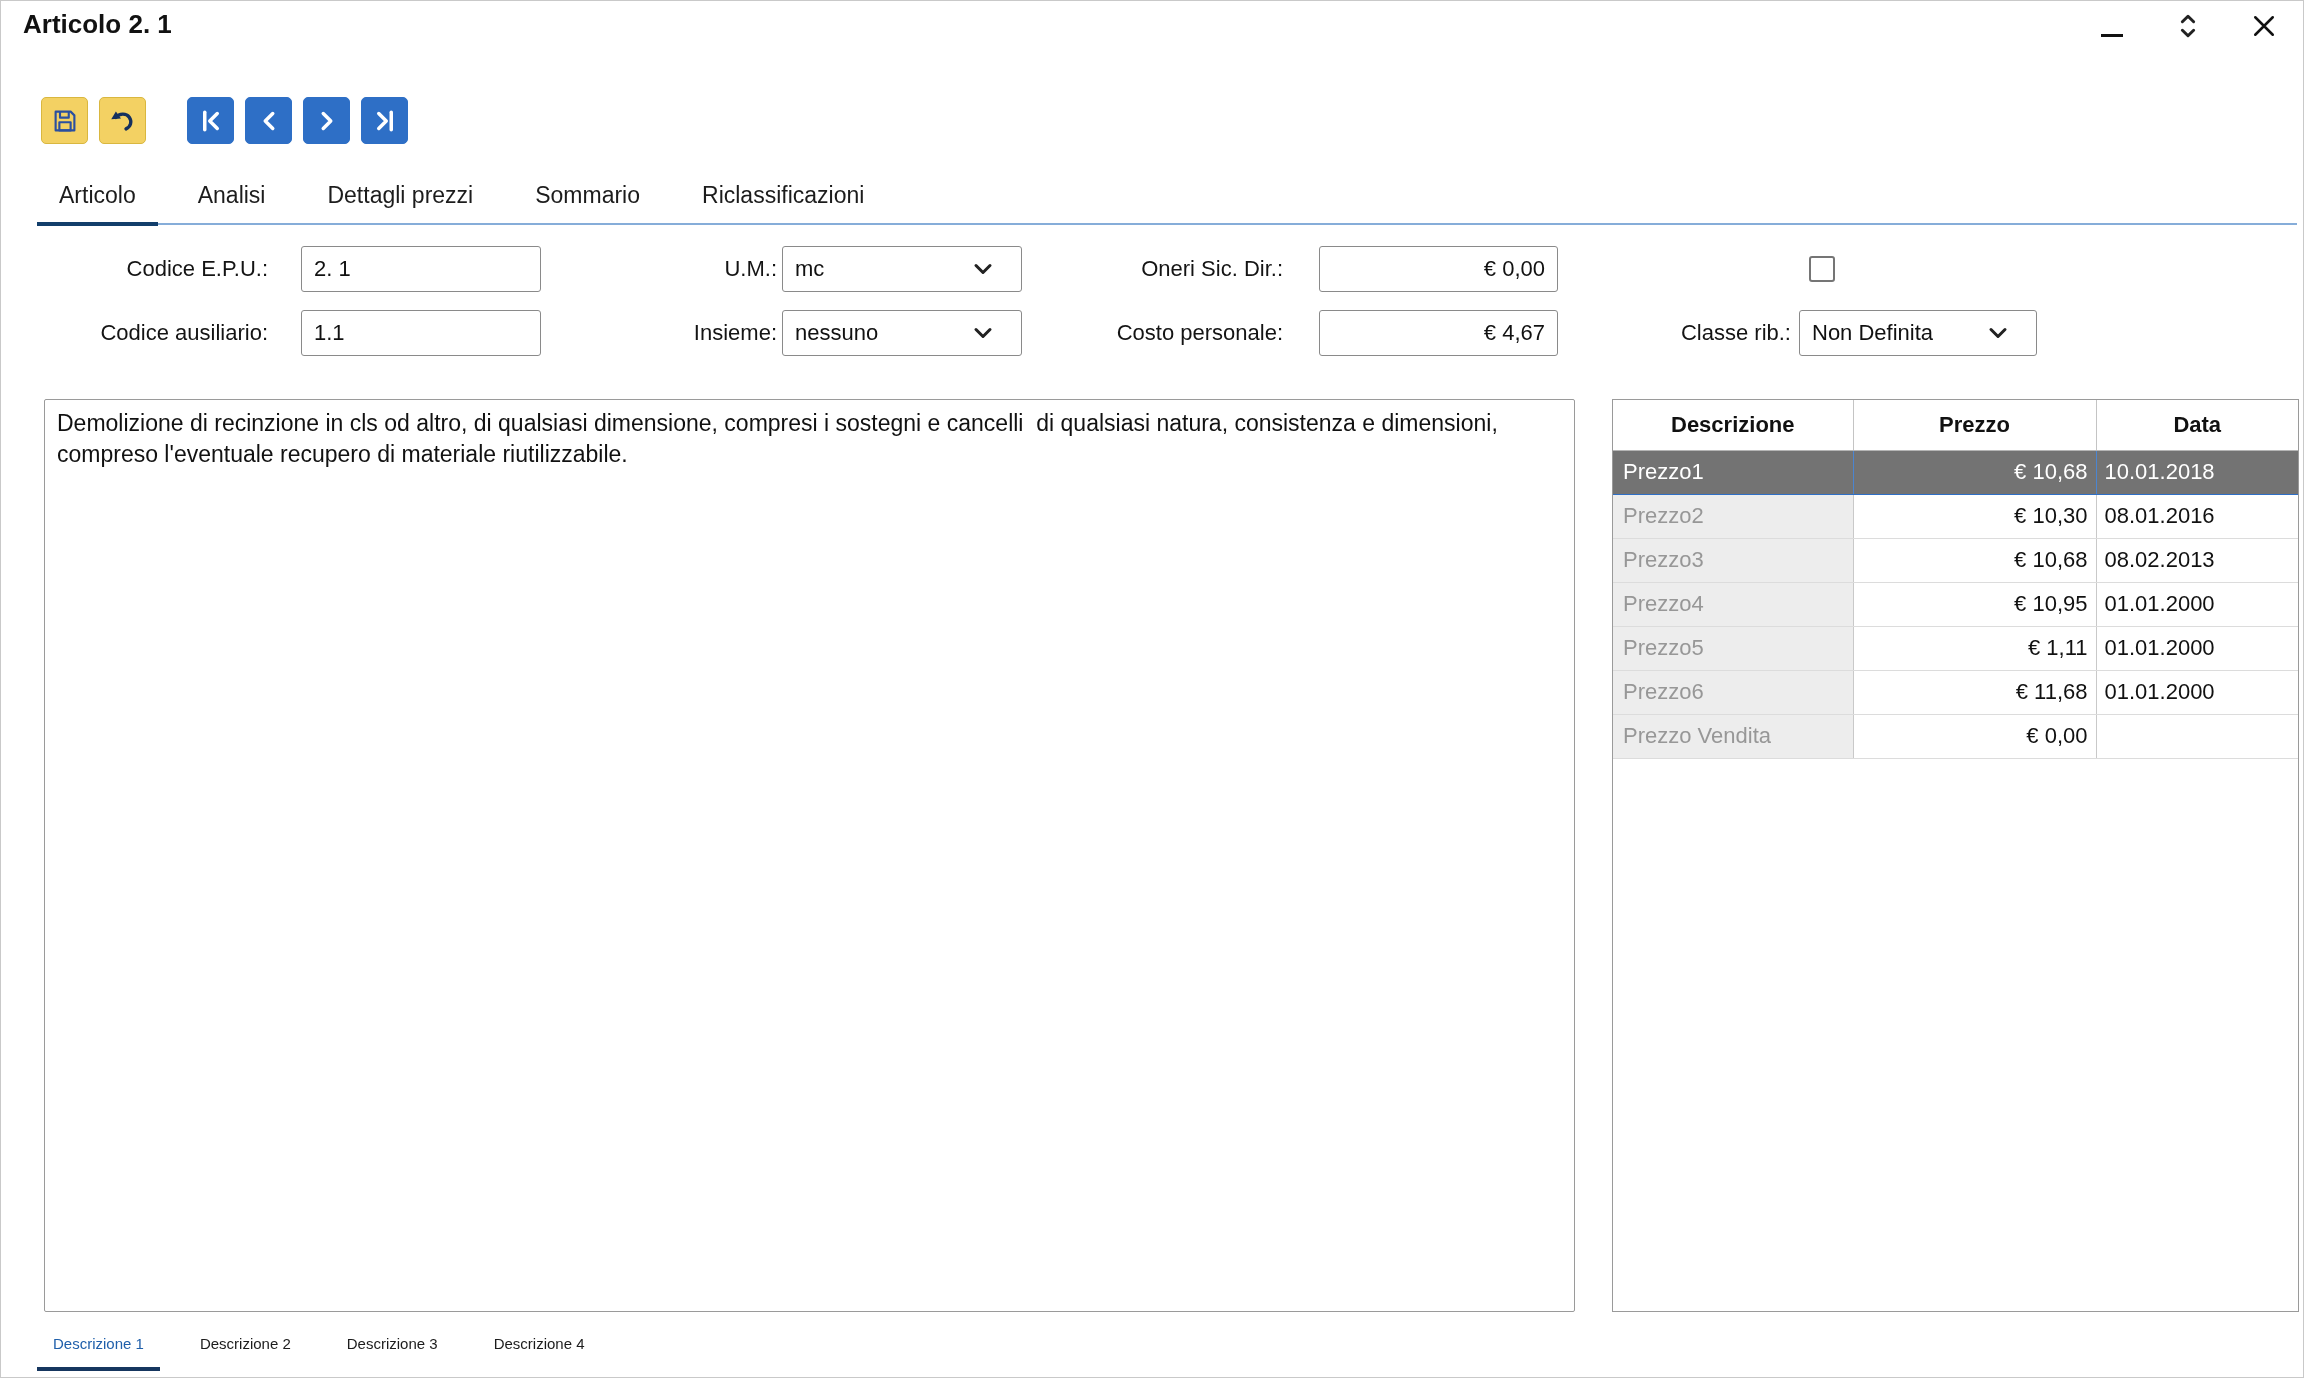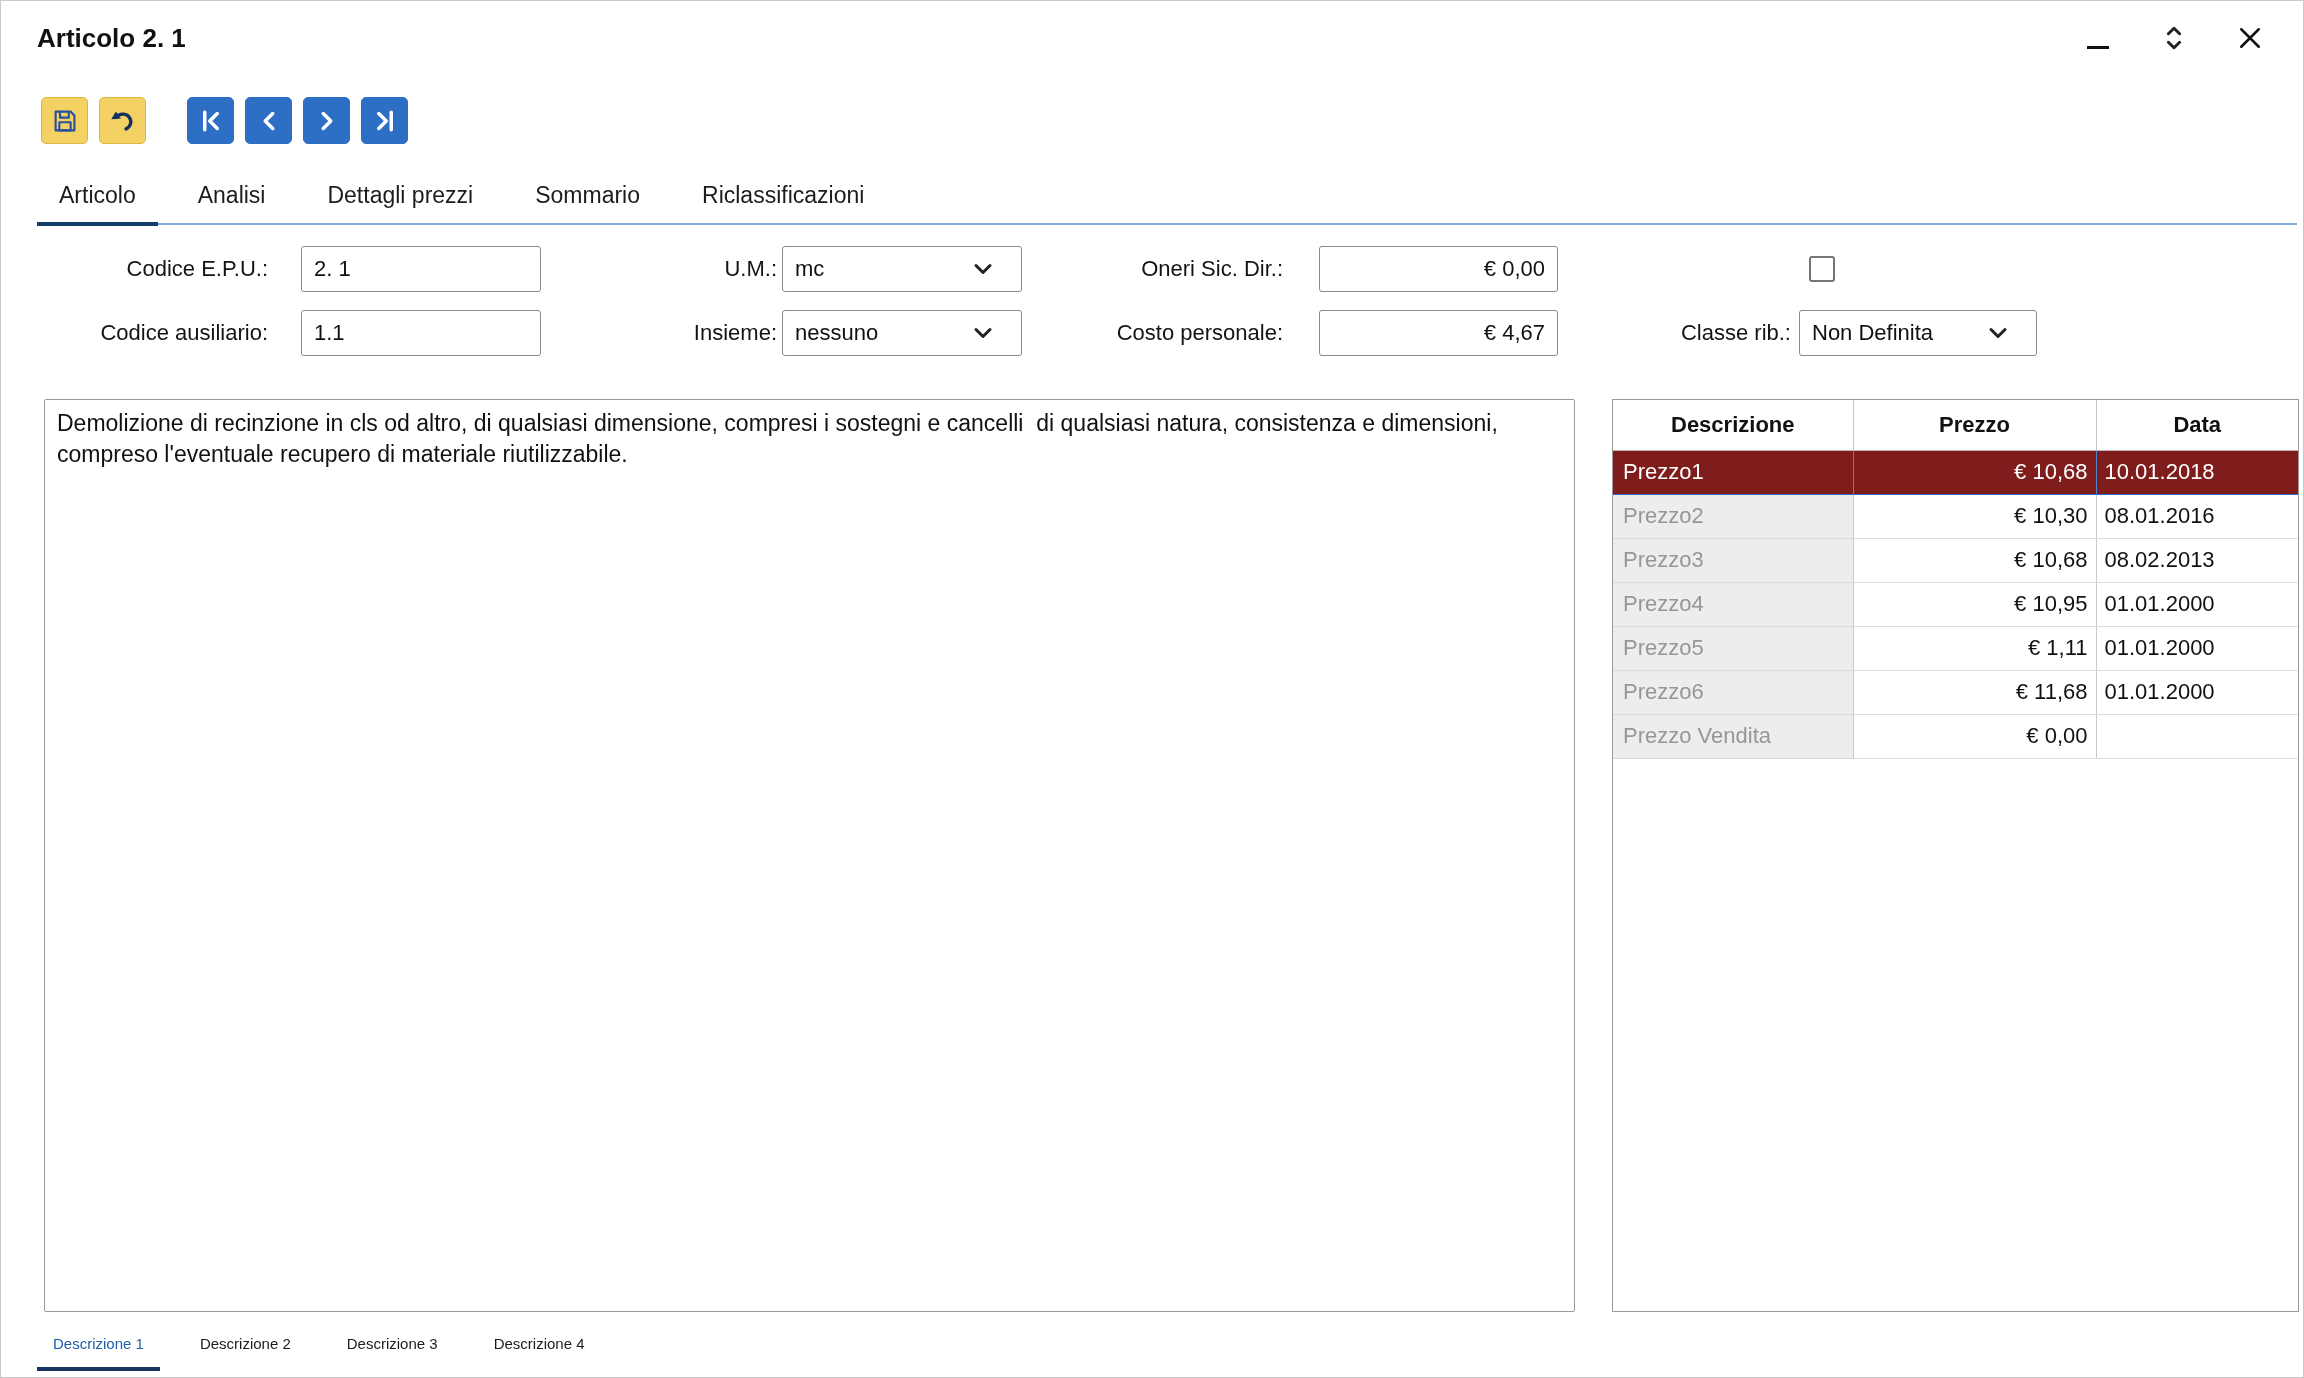--- a/index.html
+++ b/index.html
@@ -8,21 +8,21 @@
 
   .window {
     position:relative; width:2304px; height:1378px;
     background:#fff; border:1px solid #c9c9c9; overflow:hidden;
     color:#1a1a1a;
   }
 
   
   .titlebar {
     position:absolute; left:0; top:8px; right:0; height:58px;
-    display:flex; align-items:center; padding:0 36px;
+    display:flex; align-items:flex-start; padding:0 22px;
   }
   .title { font-size:26px; font-weight:bold; color:#111; }
   .win-controls { margin-left:auto; display:flex; align-items:center; gap:42px; }
   .win-btn { width:34px; height:34px; display:flex; align-items:center; justify-content:center; cursor:pointer; background:none; border:none; }
   .minimize-bar { width:22px; height:3px; background:#111; transform:translateY(9px); }
 
   
   .toolbar { position:absolute; left:40px; top:96px; display:flex; align-items:center; }
   .tb-btn {
     width:47px; height:47px; border-radius:5px; border:1px solid transparent;
@@ -84,21 +84,21 @@
   .price-table th:last-child { border-right:none; }
   .price-table td {
     height:44px; border-bottom:1px solid #dcdcdc; border-right:1px solid #c9c9c9;
     overflow:hidden; white-space:nowrap; cursor:pointer;
   }
   .price-table td:last-child { border-right:none; }
   .td-desc { background:#ededed; color:#979797; padding-left:10px; }
   .td-prezzo { text-align:right; padding-right:8px; color:#111; }
   .td-data { padding-left:8px; color:#111; }
   tr.sel .td-desc, tr.sel .td-prezzo, tr.sel .td-data {
-    background:#7f1d1d; color:#fff; border-bottom-color:#2e6fc6; border-right-color:#4b85d1;
+    background:#737373; color:#fff; border-bottom-color:#2e6fc6; border-right-color:#4b85d1;
   }
 
   
   .bottom-tabs {
     position:absolute; left:36px; top:1318px; height:52px; display:flex; gap:24px;
   }
   .btab {
     padding:0 16px; display:flex; align-items:center; font-size:15px; color:#1c1c1c;
     cursor:pointer; border-bottom:4px solid transparent;
   }

